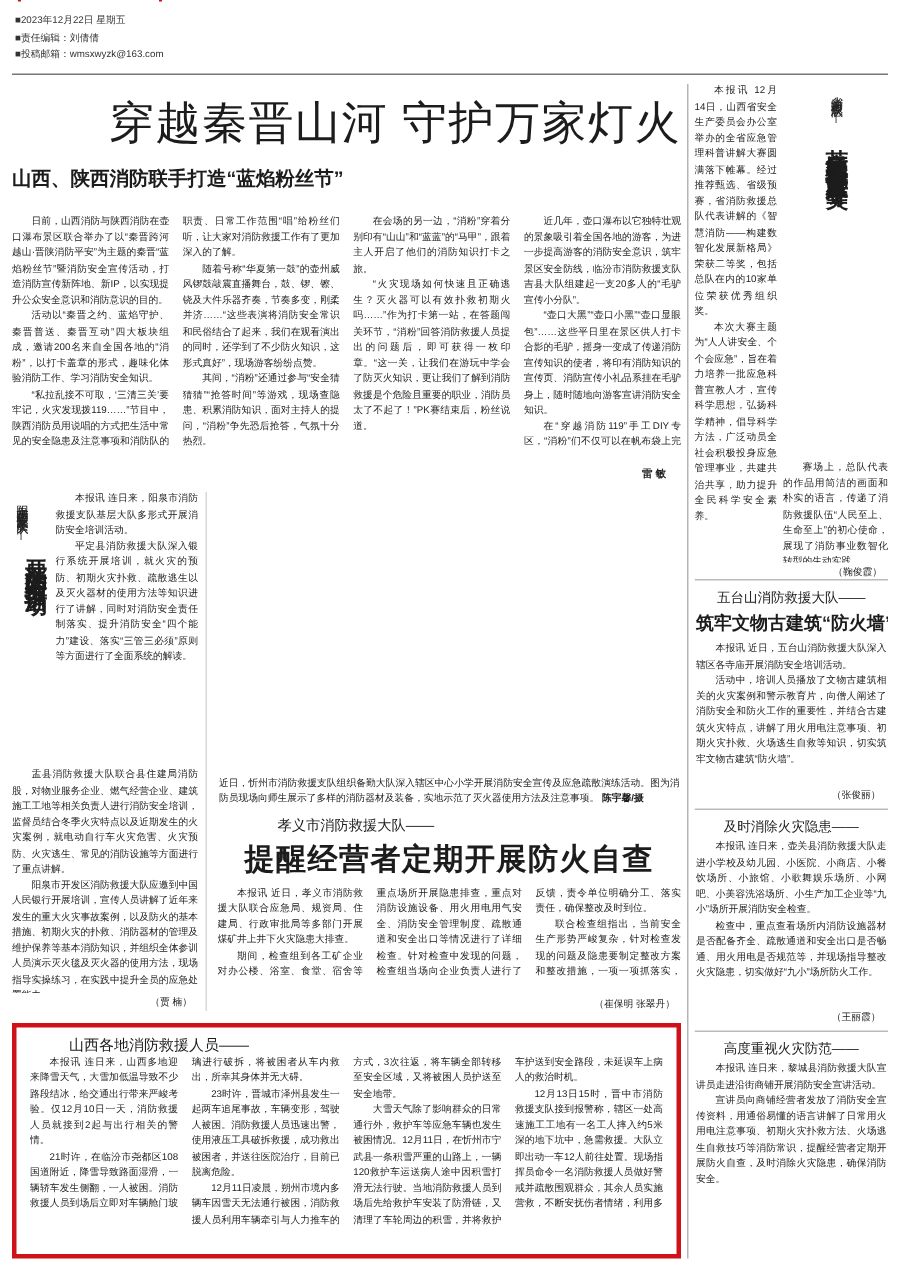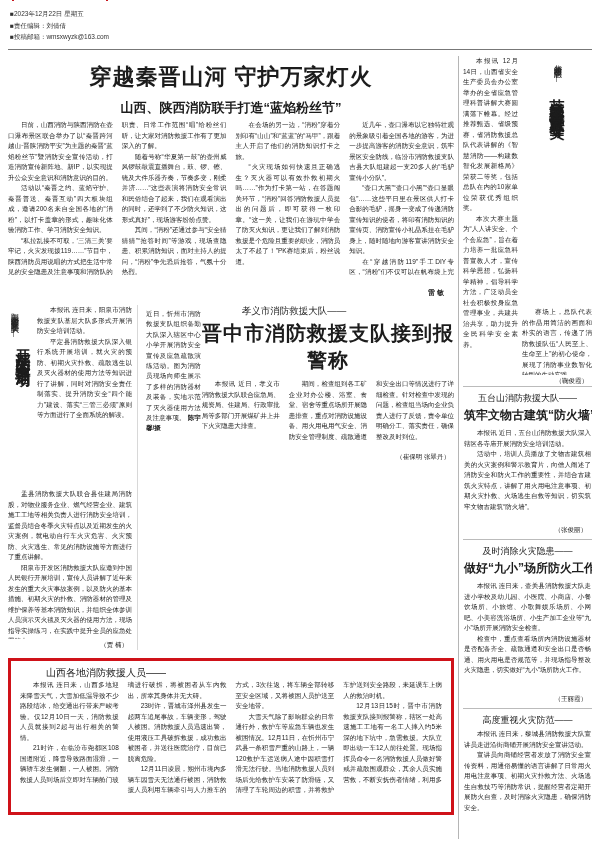--- a/index.html
+++ b/index.html
@@ -23,37 +23,37 @@
 
   
   .content { display:flex; margin-top:6px; }
   .col-main { width:446px; }
   .vrule { width:1px; background:#b5b5b5; margin:0 4px; }
   .col-side { flex:1; overflow:hidden; }
 
   p.body-p { font-size:6.5px; line-height:1.62; text-align:justify; text-indent:2em; }
 
   
-  .main-hl { text-align:center; font-size:22px; font-weight:700; letter-spacing:1px; margin:6px 0 7px; }
-  .main-sub { text-align:center; font-size:13px; font-weight:700; margin-bottom:3px; }
+  .main-hl { text-align:right; font-size:30px; font-weight:400; letter-spacing:1px; margin:6px 0 7px; }
+  .main-sub { font-size:13px; font-weight:700; margin-bottom:15px; }
   .main-body { columns:4; column-gap:9px; height:166px; overflow:hidden; }
   .byline-r { text-align:right; font-size:7px; font-weight:700; padding-right:10px; margin-top:2px; }
 
   
   .mid { display:flex; margin-top:7px; }
   .yq { width:130px; margin-right:7px; border-right:1px solid #d8d8d8; padding-right:5px; }
   .yq-top { display:flex; height:180px; overflow:hidden; }
   .v-head-lr { writing-mode:vertical-lr; display:flex; flex-shrink:0; padding-top:2px; }
   .v-kicker { font-size:8px; letter-spacing:1px; color:#222; }
   .v-hl { font-size:15px; font-weight:900; letter-spacing:2.5px; margin-left:5px; }
   .yq-side { flex:1; overflow:hidden; margin-left:5px; }
   .yq-rest { margin-top:4px; height:150px; overflow:hidden; }
   .byline-sm { text-align:right; font-size:6.5px; margin-top:2px; padding-right:4px; }
 
-  .photo-col { flex:1; display:flex; overflow:hidden; }
+  .photo-col { flex:1; display:flex; flex-direction:column; overflow:hidden;align-items:flex-end; }
   .photo { position:relative; height:186px; overflow:hidden; background:#8c211d; }
   .ph { position:absolute; }
   .caption { font-size:6.5px; line-height:1.6; text-align:justify; margin:4px 1px 5px; }
   .credit { font-weight:700; }
   .xy-kicker { font-size:9.5px; margin-left:40px; margin-bottom:2px; }
   .xy-hl { text-align:center; font-size:20px; font-weight:900; letter-spacing:1px; margin-bottom:5px; }
   .xy-body { columns:3; column-gap:9px; height:72px; overflow:hidden; }
 
   
   .alert { border:3px solid #cf1219; margin-top:8px; padding:5px 9px 6px; }
@@ -162,21 +162,21 @@
             <div class="ph" style="bottom:0;left:0;width:100%;height:14px;background:#5e1714;"></div>
           </div>
 
           <div class="caption">
             <span>近日，忻州市消防救援支队组织备勤大队深入辖区中心小学开展消防安全宣传及应急疏散演练活动。图为消防员现场向师生展示了多样的消防器材及装备，实地示范了灭火器使用方法及注意事项。</span>
             <span class="credit">陈宇馨/摄</span>
           </div>
 
           <div>
             <div class="xy-kicker">孝义市消防救援大队——</div>
-            <div class="xy-hl">晋中市消防救援支队接到报警称</div>
+            <div class="xy-hl">提醒经营者定期开展防火自查</div>
             <div class="xy-body">
               <p class="body-p">本报讯 近日，孝义市消防救援大队联合应急局、规资局、住建局、行政审批局等多部门开展煤矿井上井下火灾隐患大排查。</p>
               <p class="body-p">期间，检查组到各工矿企业对办公楼、浴室、食堂、宿舍等重点场所开展隐患排查，重点对消防设施设备、用火用电用气安全、消防安全管理制度、疏散通道和安全出口等情况进行了详细检查。针对检查中发现的问题，检查组当场向企业负责人进行了反馈，责令单位明确分工、落实责任，确保整改及时到位。</p>
               <p class="body-p">联合检查组指出，当前安全生产形势严峻复杂，针对检查发现的问题及隐患要制定整改方案和整改措施，一项一项抓落实，有力稳控安全形势，高度重视火灾防范，对重点场所、人员密集区域的管理时刻保持警惕，全面做好相关安全工作。</p>
             </div>
             <div class="byline-sm">（崔保明 张翠丹）</div>
           </div>
         </div>
       </div>
 
@@ -221,21 +221,20 @@
         <div class="sec-hl">筑牢文物古建筑“防火墙”</div>
         <div class="sec-body s0">
           <p class="body-p">本报讯 近日，五台山消防救援大队深入辖区各寺庙开展消防安全培训活动。</p>
           <p class="body-p">活动中，培训人员播放了文物古建筑相关的火灾案例和警示教育片，向僧人阐述了消防安全和防火工作的重要性，并结合古建筑火灾特点，讲解了用火用电注意事项、初期火灾扑救、火场逃生自救等知识，切实筑牢文物古建筑“防火墙”。</p>
         </div>
         <div class="byline-sm">（张俊丽）</div>
       </div>
 
       <div class="sec">
         <div class="sec-kicker">及时消除火灾隐患——</div>
-        <div class="sec-hl">做好“九小”场所防火工作</div>
         <div class="sec-body s1">
           <p class="body-p">本报讯 连日来，壶关县消防救援大队走进小学校及幼儿园、小医院、小商店、小餐饮场所、小旅馆、小歌舞娱乐场所、小网吧、小美容洗浴场所、小生产加工企业等“九小”场所开展消防安全检查。</p>
           <p class="body-p">检查中，重点查看场所内消防设施器材是否配备齐全、疏散通道和安全出口是否畅通、用火用电是否规范等，并现场指导整改火灾隐患，切实做好“九小”场所防火工作。</p>
         </div>
         <div class="byline-sm">（王丽霞）</div>
       </div>
 
       <div class="sec">
         <div class="sec-kicker">高度重视火灾防范——</div>
         <div class="sec-body s2">

